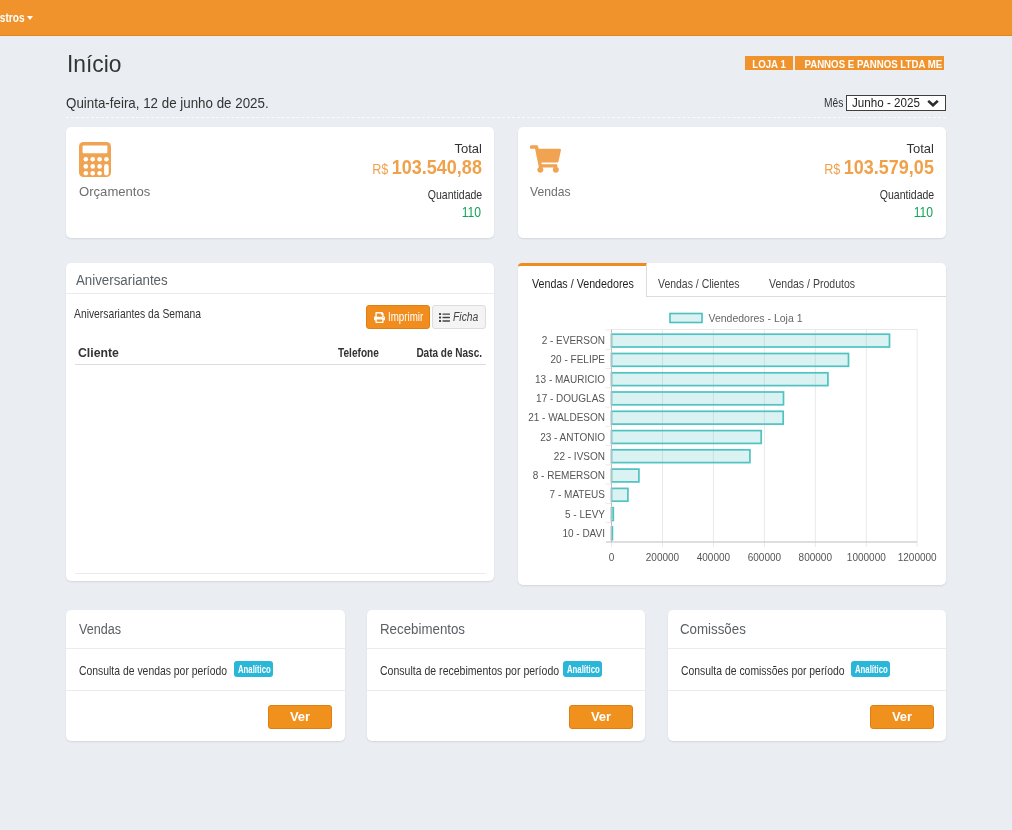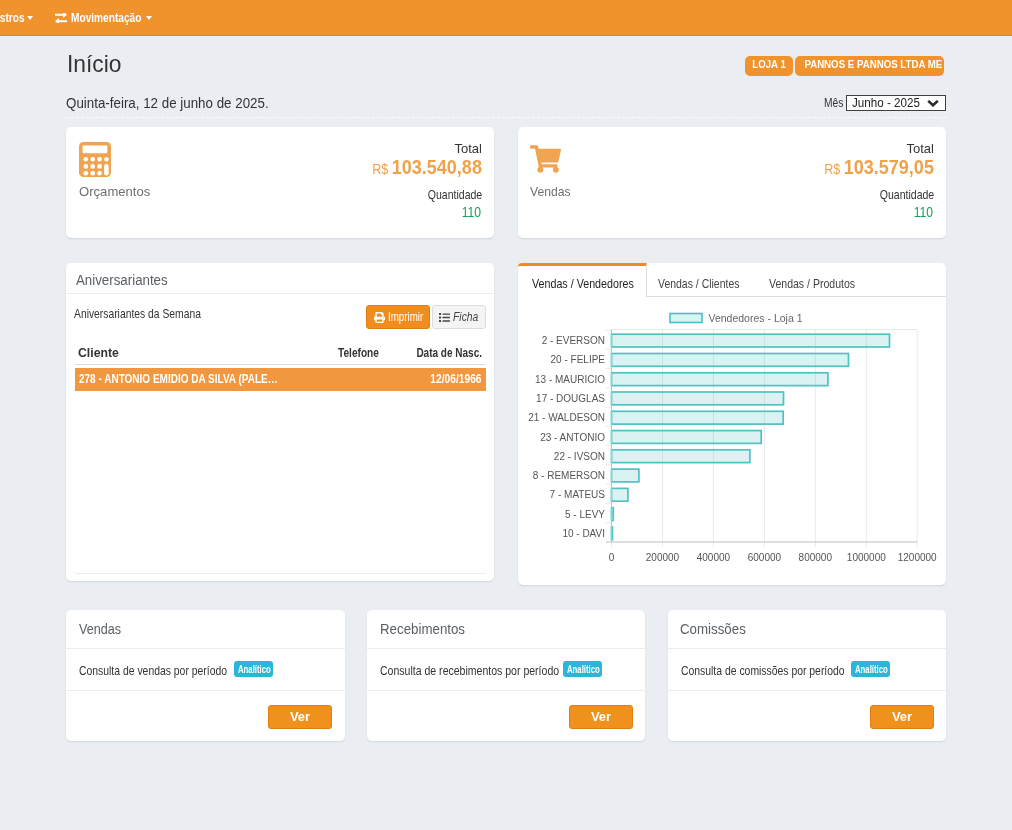--- a/index.html
+++ b/index.html
@@ -8,36 +8,31 @@
 .abs { position:absolute; }
 .sxl { transform-origin:0 50%; white-space:nowrap; }
 .sxr { transform-origin:100% 50%; white-space:nowrap; }
 
 #navbar { position:absolute; left:0; top:0; width:1012px; height:36px; background:#f1932c; border-bottom:1px solid #e0861c; color:#fff; }
 #navbar .nav-item { position:absolute; top:0; height:35px; line-height:35px; font-size:14px; font-weight:700; white-space:nowrap; }
 .caret { display:inline-block; width:0; height:0; border-left:3.5px solid transparent; border-right:3.5px solid transparent; border-top:4px solid #fff; vertical-align:middle; margin-left:5px; }
 
 .card { position:absolute; background:#fff; border-radius:5px; box-shadow:0 1px 2px rgba(0,0,0,0.1); }
 
-.badge-loja { position:absolute; top:56px; height:20px; white-space:nowrap; overflow:visible; background:#f1932c; color:#fff; font-size:11px; font-weight:700; border-radius:5px; text-align:center; line-height:16px; }
+.badge-loja { position:absolute; top:56px; height:14px; white-space:nowrap; overflow:visible; background:#f1932c; color:#fff; font-size:11px; font-weight:700; border-radius:0; text-align:center; line-height:16px; }
 .badge-loja > span { display:inline-block; transform:scaleX(0.88); transform-origin:50% 50%; }
 
 .btn-orange { background:#f08d1e; border:1px solid #e07e12; color:#fff;text-align:right; }
 .btn-default { background:#f4f4f4; border:1px solid #ddd; color:#444; }
 </style>
 </head>
 <body>
 
   <div id="navbar">
     <div class="nav-item" style="left:-25px;"><span style="display:inline-block; transform:scaleX(0.78); transform-origin:0 50%; font-size:13px;">Cadastros</span><span class="caret" style="margin-left:-12px;"></span></div>
-    <div class="nav-item" style="left:55px;">
-      <svg width="12" height="10" viewBox="0 0 12 10" style="vertical-align:-1px;margin-right:4px;">
-        <path d="M0 2.6 L8 2.6 L8 0.4 L12 3.6 L8 6.8 L8 4.6 L0 4.6 Z" fill="#fff" transform="translate(0,-1.8)"></path>
-        <path d="M12 5.4 L4 5.4 L4 3.2 L0 6.4 L4 9.6 L4 7.4 L12 7.4 Z" fill="#fff" transform="translate(0,1.8)"></path>
-      </svg><span style="display:inline-block; transform:scaleX(0.78); transform-origin:0 50%; font-size:13px;">Movimentação</span><span class="caret" style="margin-left:-15px;"></span></div>
   </div>
 
   <div class="abs sxl" style="left:67px; top:50.5px; font-size:24px; color:#333; transform:scaleX(0.95); line-height:26px;">Início</div>
   <div class="abs sxl" style="left:66px; top:94px; font-size:15px; color:#333; transform:scaleX(0.89);">Quinta-feira, 12 de junho de 2025.</div>
   <div class="badge-loja" style="left:745px; width:48px;"><span>LOJA 1</span></div>
   <div class="badge-loja" style="left:795px; width:149px;"><span>PANNOS E PANNOS LTDA ME</span></div>
   <div class="abs sxl" style="left:824px; top:96px; font-size:12.5px; color:#333; transform:scaleX(0.82);">Mês</div>
   <div class="abs" style="left:846px; top:94.5px; width:99.5px; height:16px; background:#fff; border:1px solid #3f3f3f; font-size:12.5px; color:#222; line-height:14px; padding-left:4.5px;"><span style="display:inline-block; transform:scaleX(0.93); transform-origin:0 50%; white-space:nowrap;">Junho - 2025</span>
     <svg width="12" height="7" viewBox="0 0 12 7" style="position:absolute; right:6px; top:4.5px;">
       <path d="M1.2 0.9 L6 5.3 L10.8 0.9" stroke="#2b2b2b" stroke-width="2.6" fill="none"></path>
@@ -92,24 +87,20 @@
     <div class="abs btn-default" style="left:366px; top:42px; width:54px; height:24px; border-radius:3px; display:flex; align-items:center; justify-content:center; font-size:12.5px;">
       <svg width="11" height="11" viewBox="0 0 512 512" style="margin-right:3px; flex:none;">
         <path fill="#444" d="M80 368H16a16 16 0 0 0-16 16v64a16 16 0 0 0 16 16h64a16 16 0 0 0 16-16v-64a16 16 0 0 0-16-16zm0-320H16A16 16 0 0 0 0 64v64a16 16 0 0 0 16 16h64a16 16 0 0 0 16-16V64a16 16 0 0 0-16-16zm0 160H16a16 16 0 0 0-16 16v64a16 16 0 0 0 16 16h64a16 16 0 0 0 16-16v-64a16 16 0 0 0-16-16zm416 176H176a16 16 0 0 0-16 16v32a16 16 0 0 0 16 16h320a16 16 0 0 0 16-16v-32a16 16 0 0 0-16-16zm0-320H176a16 16 0 0 0-16 16v32a16 16 0 0 0 16 16h320a16 16 0 0 0 16-16V80a16 16 0 0 0-16-16zm0 160H176a16 16 0 0 0-16 16v32a16 16 0 0 0 16 16h320a16 16 0 0 0 16-16v-32a16 16 0 0 0-16-16z"></path>
       </svg>
       <span style="display:inline-block; width:25.5px; overflow:visible;font-style:italic;"><span style="display:inline-block; transform:scaleX(0.83); transform-origin:0 50%; white-space:nowrap;">Ficha</span></span>
     </div>
     <div class="abs sxl" style="left:12px; top:82.6px; font-size:12.5px; font-weight:700; color:#333; transform:scaleX(0.98);">Cliente</div>
     <div class="abs sxl" style="left:271.6px; top:82.6px; font-size:12.5px; font-weight:700; color:#333; transform:scaleX(0.81);">Telefone</div>
     <div class="abs sxr" style="right:12px; top:82.6px; font-size:12.5px; font-weight:700; color:#333; transform:scaleX(0.8);">Data de Nasc.</div>
     <div class="abs" style="left:9px; top:100.5px; width:411px; border-top:1px solid #ddd;"></div>
-    <div class="abs" style="left:9px; top:104.8px; width:411px; height:23px; background:#f0973f;">
-      <div class="abs sxl" style="left:3.8px; top:4.5px; font-size:12.5px; font-weight:700; color:#fff; transform:scaleX(0.8);">278 - ANTONIO EMIDIO DA SILVA (PALE…</div>
-      <div class="abs sxr" style="right:4px; top:4.5px; font-size:12.5px; font-weight:700; color:#fff; transform:scaleX(0.82);">12/06/1966</div>
-    </div>
     <div class="abs" style="left:9px; top:310px; width:411px; border-top:1px solid #ececec;"></div>
   </div>
 
   <div class="card" style="left:518px; top:263px; width:428px; height:322px;">
     <div class="abs" style="left:0; top:0; width:129px; height:34px; background:#fff; border-top:3px solid #ef8c1f; border-right:1px solid #ddd; border-radius:4px 0 0 0;"></div>
     <div class="abs" style="left:129px; top:33px; right:0; border-top:1px solid #ddd;"></div>
     <div class="abs sxl" style="left:13.7px; top:12.8px; font-size:13.5px; font-weight:400; color:#1f1f1f; transform:scaleX(0.793);">Vendas / Vendedores</div>
     <div class="abs sxl" style="left:139.9px; top:12.8px; font-size:13.5px; color:#444; transform:scaleX(0.775);">Vendas / Clientes</div>
     <div class="abs sxl" style="left:250.7px; top:12.8px; font-size:13.5px; color:#444; transform:scaleX(0.78);">Vendas / Produtos</div>
 

